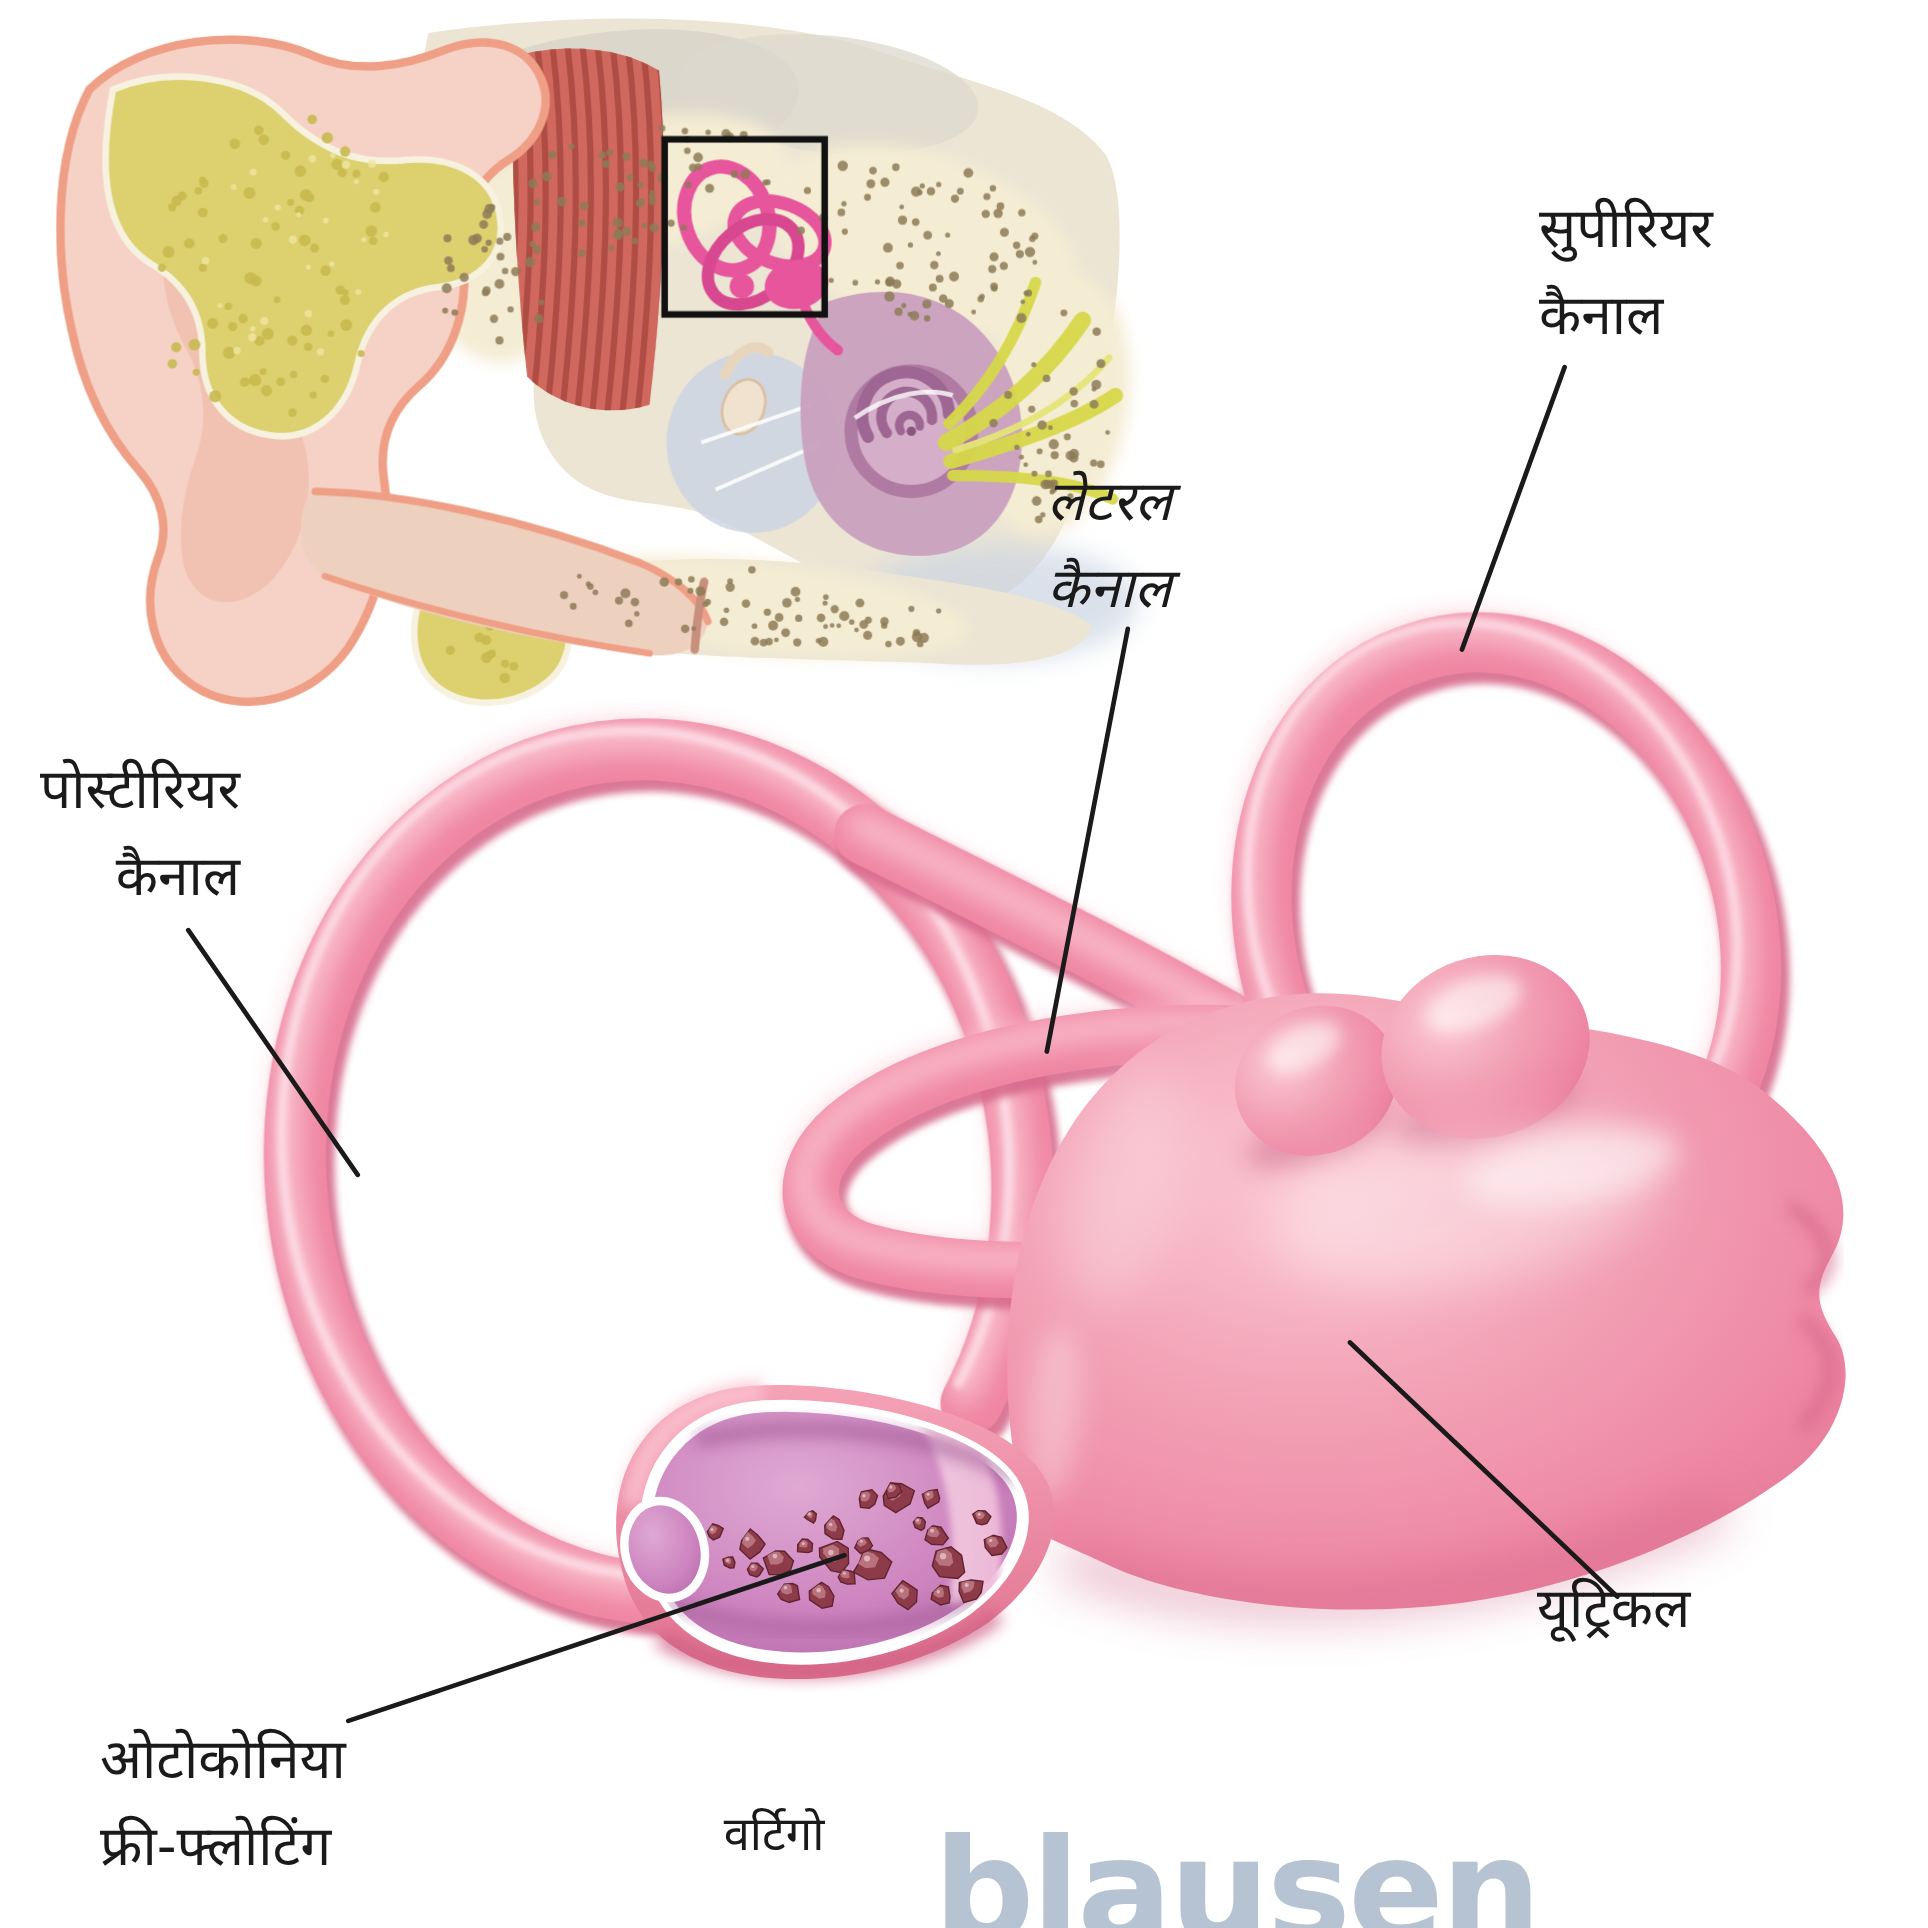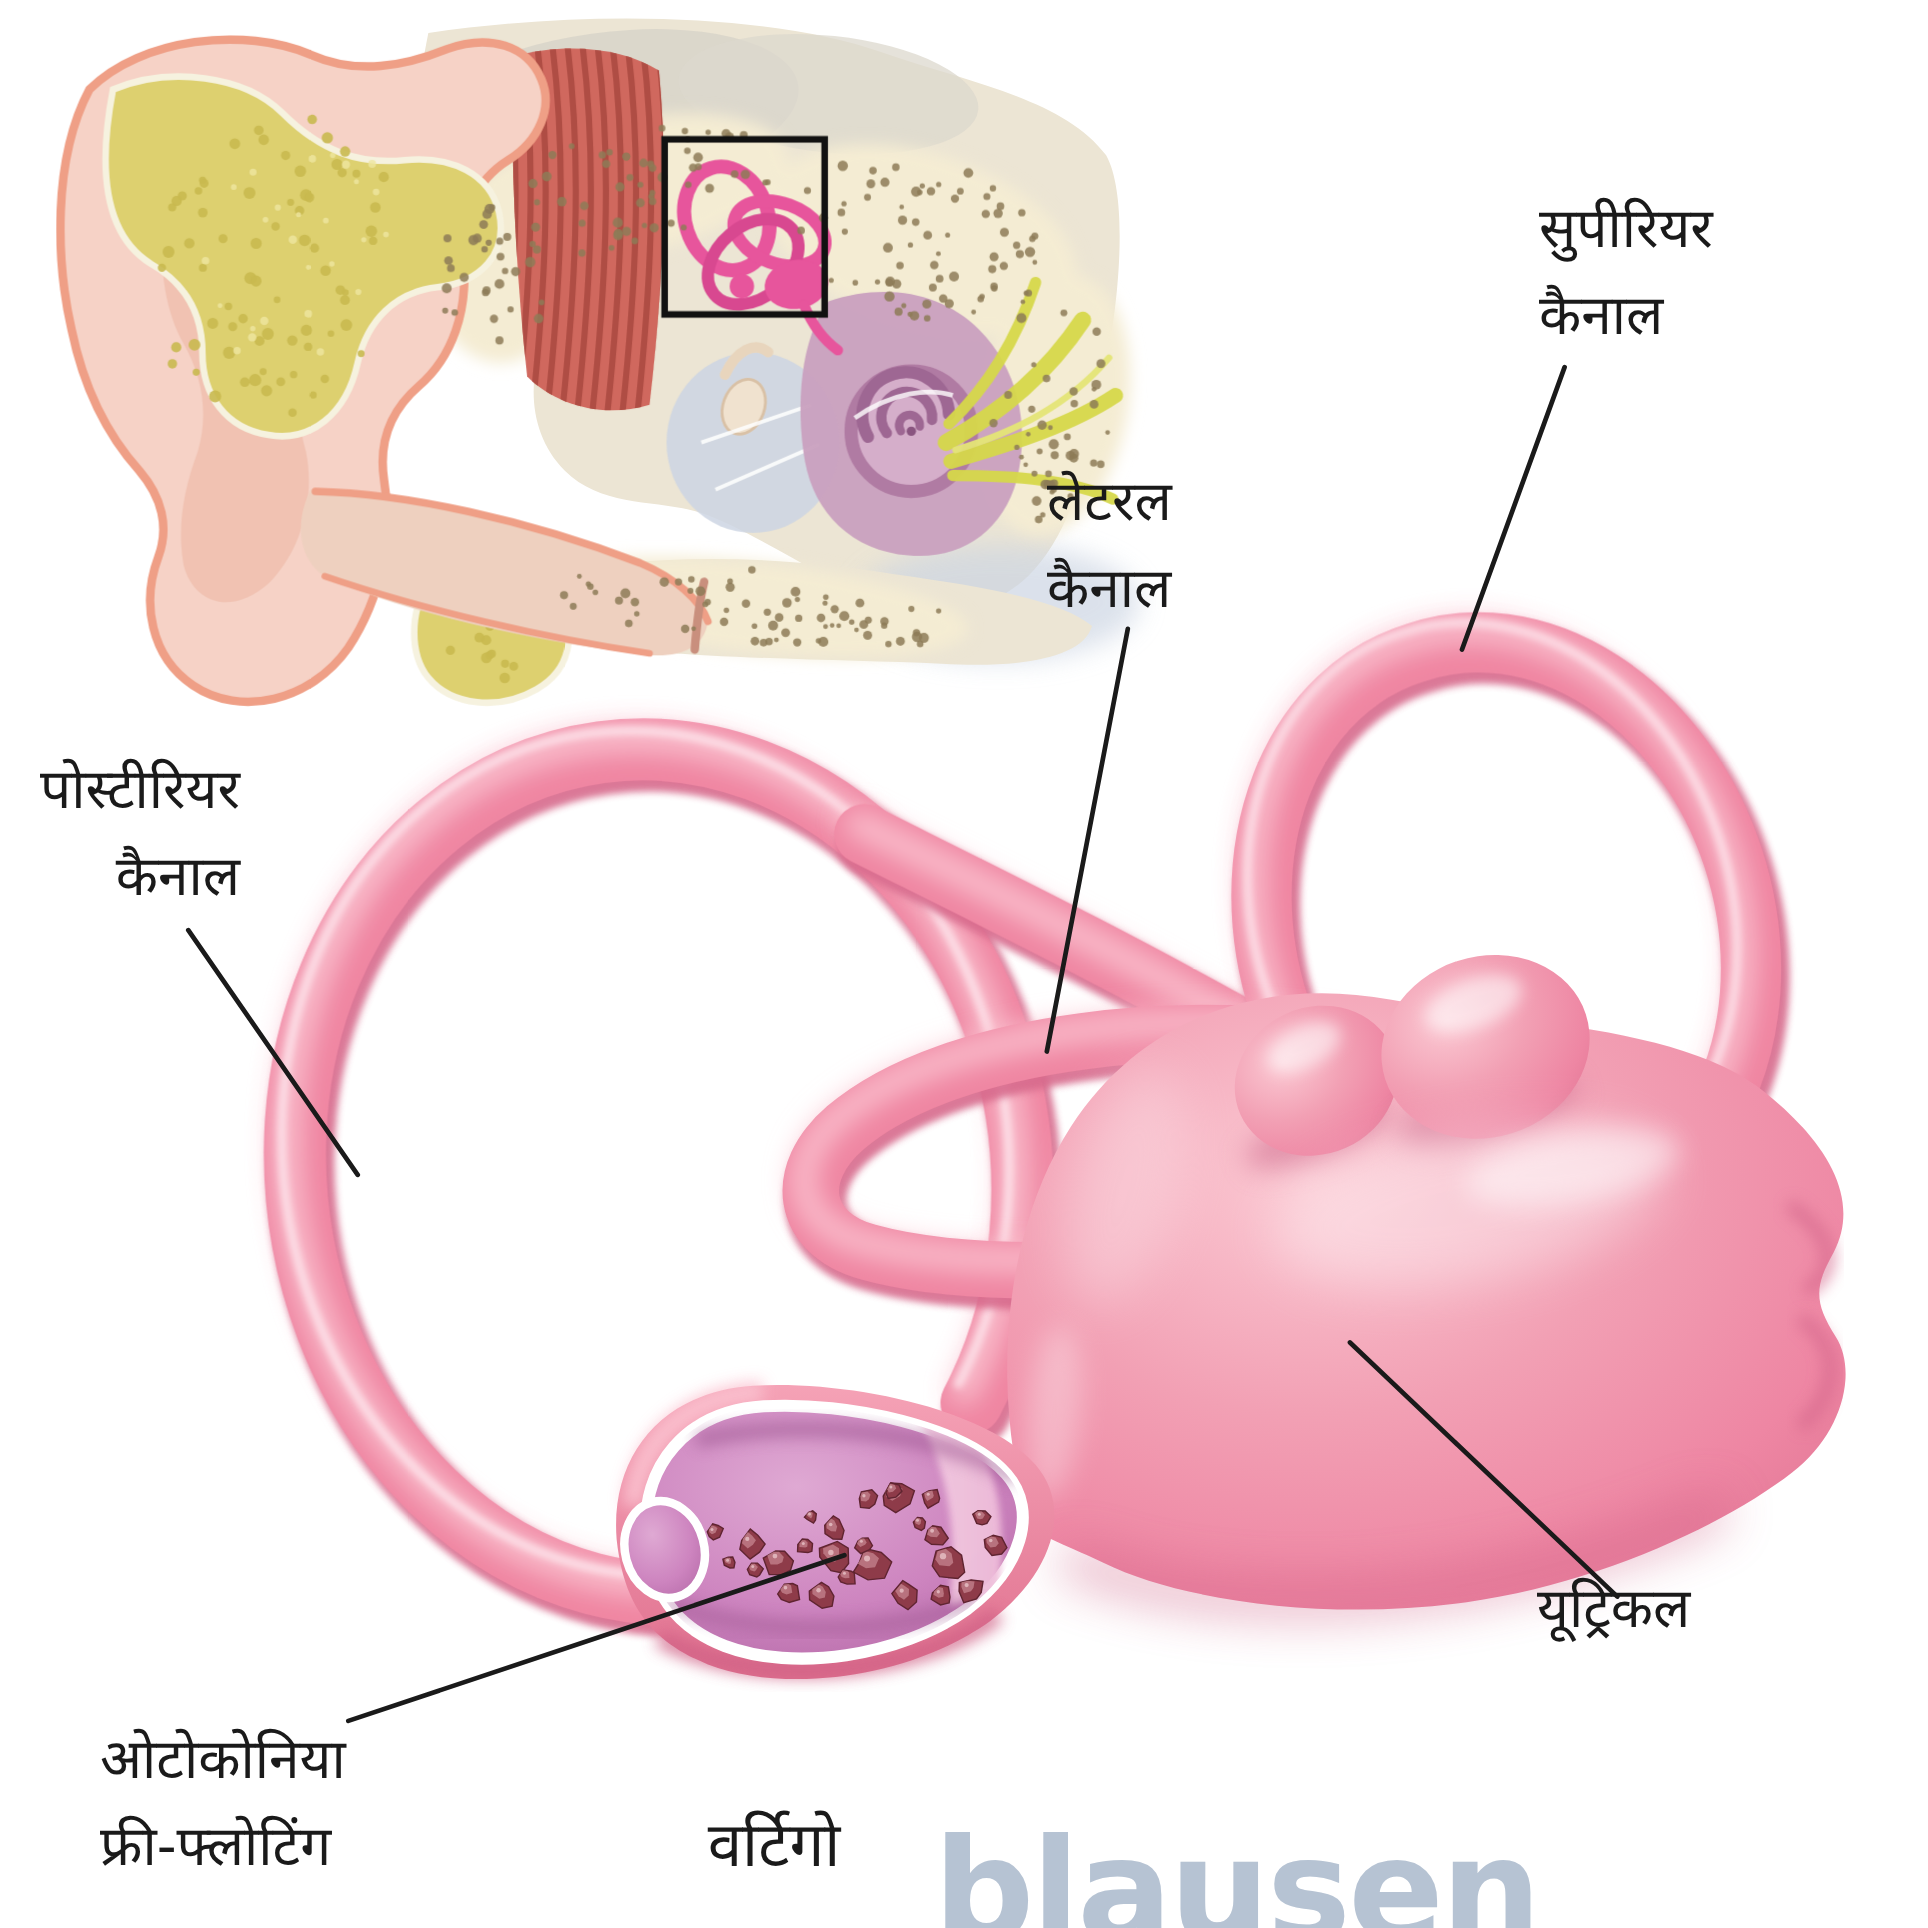--- a/index.html
+++ b/index.html
@@ -3,21 +3,21 @@
 <meta charset="utf-8">
 <style>
   html,body{margin:0;padding:0;width:1928px;height:1928px;background:#ffffff;overflow:hidden;
     font-family:"DejaVu Sans","Liberation Sans",sans-serif;}
   #stage{position:relative;width:1548px;height:1928px;background:#fff;}
   #art{position:absolute;left:0;top:0;width:1928px;height:1928px;}
   .label{position:absolute;color:var(--label-black,#1a1a1a);font-size:55px;line-height:1.58;
     letter-spacing:0px;white-space:nowrap;}
   .label span{display:block;}
   .figure-title{position:absolute;left:50%;transform:translateX(-50%);top:1800px;
-    font-size:62px;color:var(--label-black,#1a1a1a);white-space:nowrap;}
+    font-size:47px;color:var(--label-black,#1a1a1a);white-space:nowrap;}
   .brand{position:absolute;right:9.4px;top:1820px;font-size:141px;font-weight:700;
     letter-spacing:-2.8px;line-height:1;color:var(--brand-blue,#b6c3d3);white-space:nowrap;}
   
   .tube-shadow{stroke:var(--canal-shadow,#d76a8c);fill:none;stroke-linecap:round;}
   .tube-base{stroke:var(--canal-pink,#ef86a2);fill:none;stroke-linecap:round;}
   .tube-hi{stroke:var(--canal-highlight,#fbc3d0);fill:none;stroke-linecap:round;}
   .tube-sheen{stroke:#feeaf0;fill:none;stroke-linecap:round;}
   .leader{stroke:var(--label-black,#1a1a1a);stroke-width:5;stroke-linecap:round;}
 </style>
 </head>
@@ -706,21 +706,21 @@
     <line class="leader" x1="1434" y1="1426" x2="1718" y2="1696"></line>
     <line class="leader" x1="370" y1="1828" x2="897" y2="1652"></line>
   </g>
 </svg>
 
 <div class="label" style="left:1539px;top:185px;">
   <span>सुपीरियर</span>
   <span>कैनाल</span>
 </div>
 
-<div class="label" style="left:1047px;top:458px;">
+<div class="label" style="left:1047px;top:458px;font-style:italic;">
   <span>लेटरल</span>
   <span>कैनाल</span>
 </div>
 
 <div class="label" style="left:40px;top:746px;text-align:right;">
   <span>पोस्टीरियर</span>
   <span>कैनाल</span>
 </div>
 
 <div class="label" style="left:1537px;top:1565px;">

